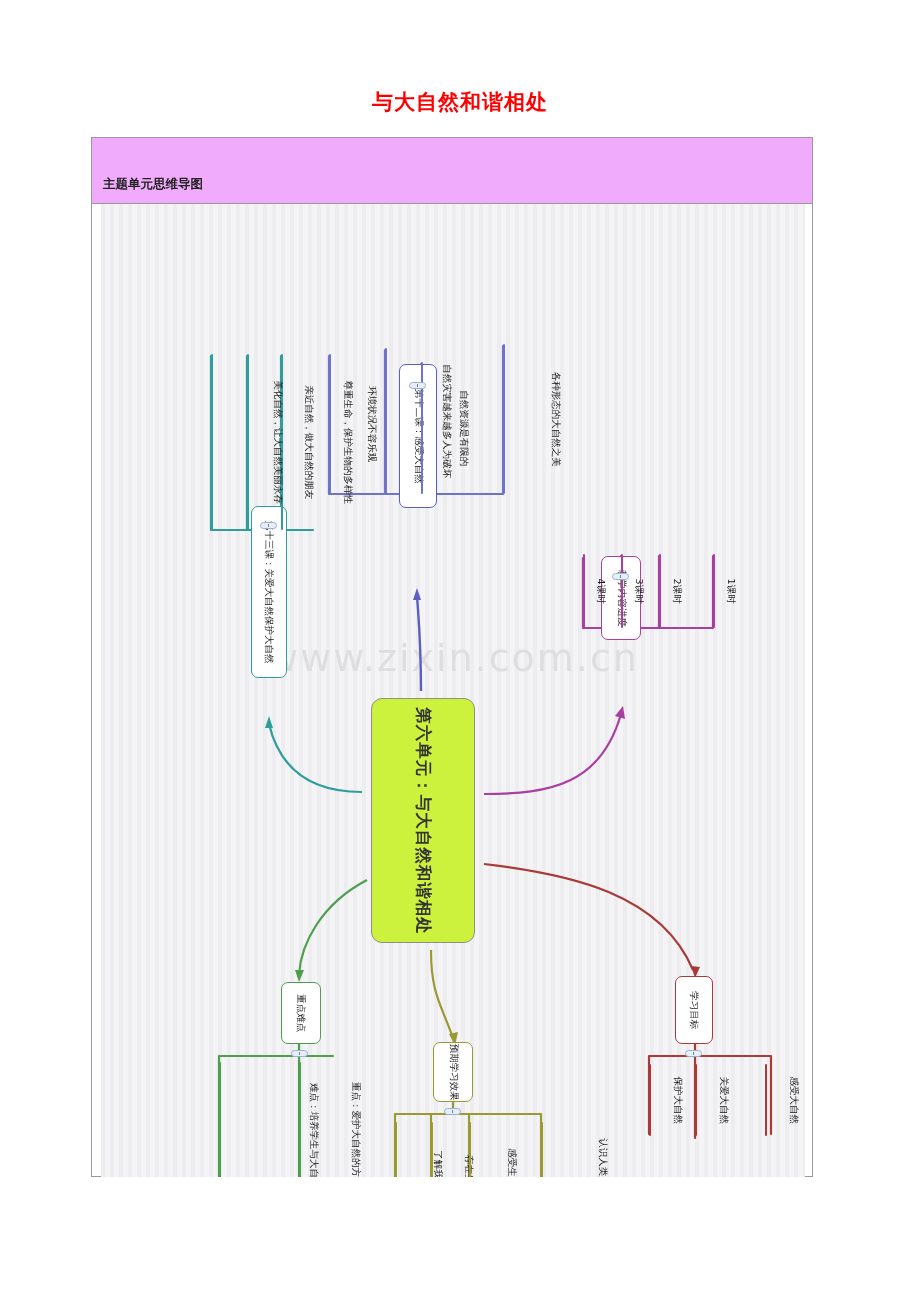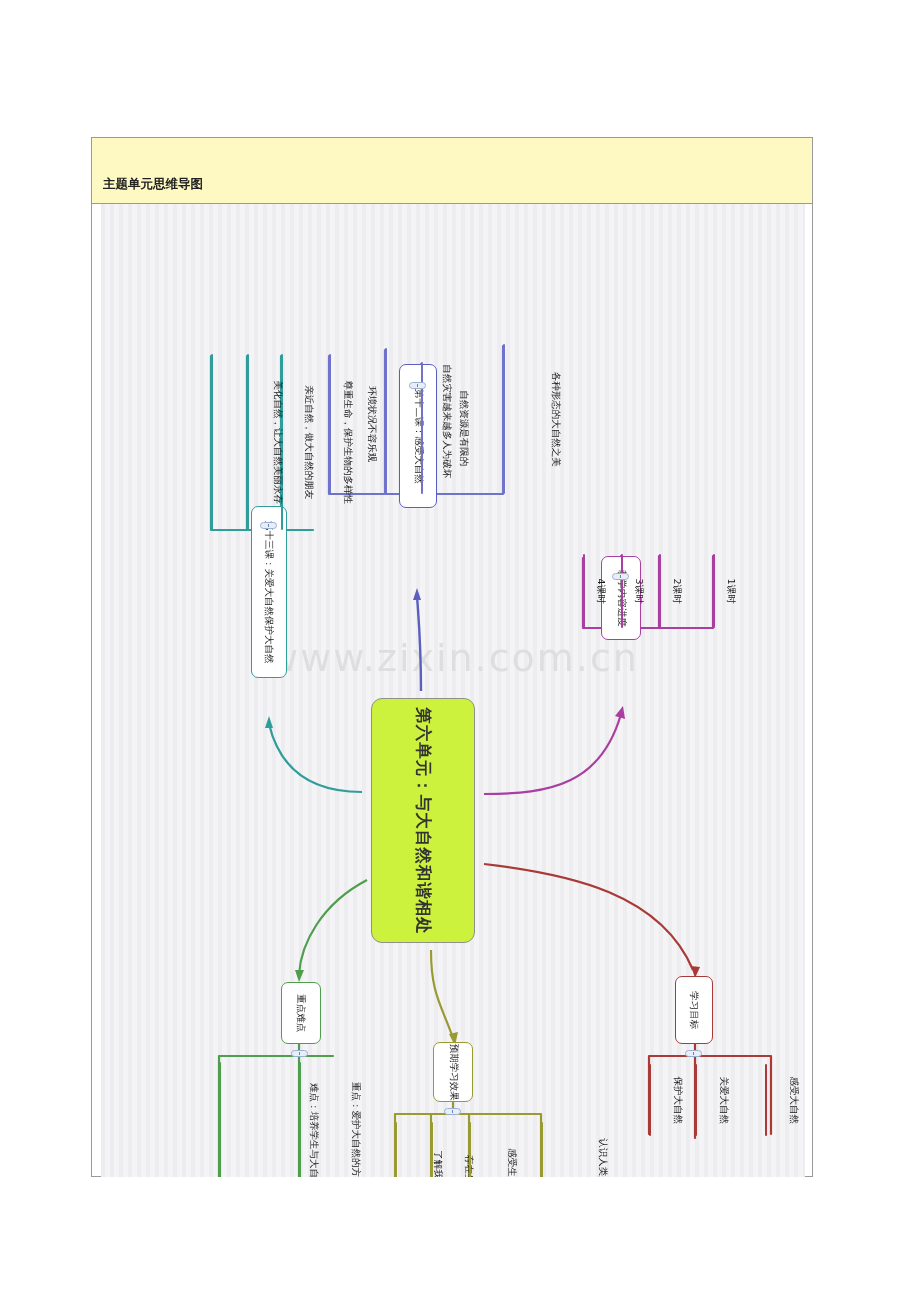--- a/index.html
+++ b/index.html
@@ -34,21 +34,21 @@
     position: absolute;
     left: 91px; top: 137px;
     width: 722px; height: 1040px;
     border: 1px solid #999;
     background: #fff;
   }
   #table-header {
     position: absolute;
     left: 0; top: 0;
     width: 100%; height: 66px;
-    background: #fef9c3;
+    background: #f0abfc;
     border-bottom: 1px solid #999;
   }
   #table-header-label {
     position: absolute;
     left: 11px; top: 38px;
     font-size: 12.5px;
     font-weight: bold;
     color: #222;
   }
 
@@ -162,20 +162,21 @@
     left: 7px; top: 1px;
     width: 1px; height: 3px;
     background: #6a86ad;
   }
 </style>
 </head>
 <body>
 
 <div id="page">
 
+  <div id="doc-title">与大自然和谐相处</div>
 
   <div id="table-box">
 
     <div id="table-header">
       <div id="table-header-label">主题单元思维导图</div>
     </div>
 
     <div id="canvas">
 
       <div id="watermark">www.zixin.com.cn</div>

